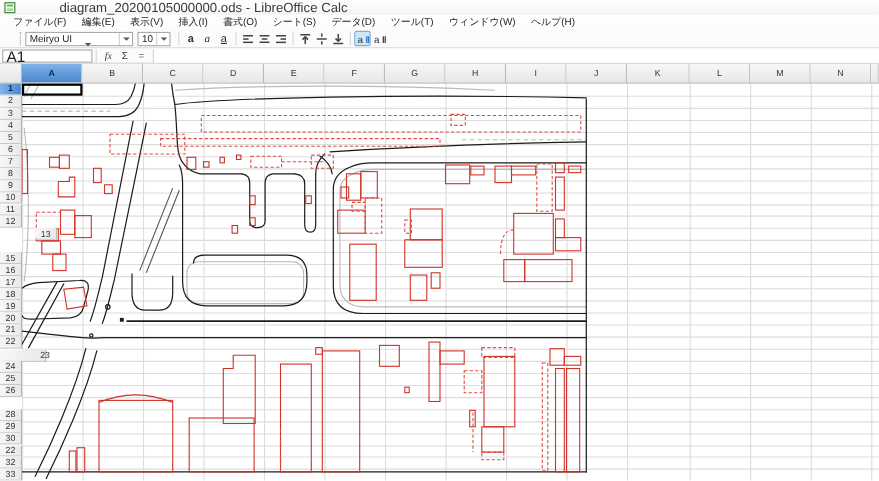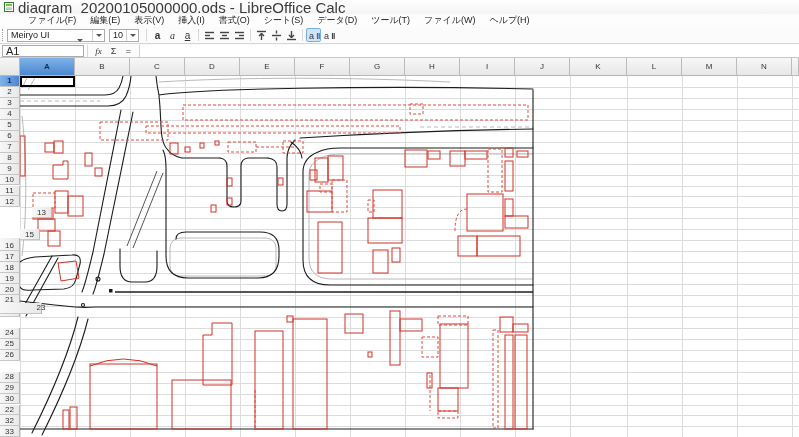--- a/index.html
+++ b/index.html
@@ -3,54 +3,54 @@
 <meta charset="utf-8">
 <style>
   * { margin:0; padding:0; box-sizing:border-box; }
   html,body { width:799px; height:437px; overflow:hidden; background:#fff;
     font-family:"Liberation Sans","DejaVu Sans",sans-serif; }
   #app { position:relative; width:799px; height:437px; background:#fff; }
 
   
   #titlebar { position:absolute; left:0; top:0; width:799px; height:14px;
     background:linear-gradient(#ffffff,#f4f4f4); display:flex; align-items:center; gap:4px; padding-left:4px; }
-  #titlebar .ttext { font-size:15px; color:#3a3a3a; }
+  #titlebar .ttext { font-size:12px; color:#3a3a3a;margin-left:36px; }
   #calc-icon { width:10px; height:10px; background:#fff; border:1px solid #2f7d32; position:relative; }
   #calc-icon::before { content:""; position:absolute; left:1px; top:1px; width:6px; height:2px; background:#7ac143; }
   #calc-icon::after { content:""; position:absolute; left:1px; bottom:1px; width:6px; height:3px;
     background:linear-gradient(#cfe8cf,#9ccc9c); }
 
   
   #menubar { position:absolute; left:0; top:14px; width:799px; height:13px; background:#fdfdfd;
-    display:flex; align-items:center; padding-left:21px; }
+    display:flex; align-items:center; padding-left:5px; }
   .menu-item { font-size:9px; color:#222; padding:0 7px; height:13px; line-height:13px; cursor:default; }
 
   
   #toolbar { position:absolute; left:0; top:27px; width:799px; height:17px; background:#fbfbfb;
-    border-bottom:1px solid #d6d6d6; display:flex; align-items:center; padding-left:0; }
+    border-bottom:1px solid #d6d6d6; display:flex; align-items:center; padding-left:16px; }
   .grip { width:3px; height:12px; border-left:1px dotted #9a9a9a; margin:0 2px; }
   .combo { height:13px; background:#fff; border:1px solid #ababab; display:flex; align-items:center; font-size:9px; color:#222; }
   .combo .cval { padding:0 3px; flex:1; overflow:hidden; white-space:nowrap; }
   .combo .carrow { width:12px; height:11px; border-left:1px solid #d0d0d0; display:flex; align-items:center; justify-content:center; }
   .carrow::after { content:""; border:3px solid transparent; border-top-color:#555; margin-top:3px; }
   #font-combo { width:98px; margin-right:4px; }
   #size-combo { width:30px; margin-right:4px; }
   .tbtn { width:15px; height:14px; display:flex; align-items:center; justify-content:center; font-size:10px; color:#333; }
   .tbtn.bold { font-weight:bold; }
   .tbtn.italic { font-style:italic; font-family:"Liberation Serif",serif; }
   .tbtn.underline { text-decoration:underline; }
   .tsep { width:1px; height:12px; background:#d8d8d8; margin:0 3px; }
   .tbtn svg { display:block; }
   .tbtn.active { background:#cfe4f7; border:1px solid #7ab0e0; border-radius:2px; }
 
   
   #formulabar { position:absolute; left:0; top:44px; width:799px; height:14px; background:#fbfbfb;
     border-bottom:1px solid #c9c9c9; display:flex; align-items:center; padding-left:2px; }
   #namebox { width:82px; height:12px; background:#fff; border:1px solid #ababab; display:flex; align-items:center; }
-  #namebox .nval { flex:1; font-size:11px; color:#222; padding-left:3px; }
+  #namebox .nval { flex:1; font-size:14px; color:#222; padding-left:3px; }
   .fbtn { width:15px; height:12px; display:flex; align-items:center; justify-content:center; font-size:9px; color:#333; }
   .fbtn.fx { font-style:italic; font-family:"Liberation Serif",serif; }
   #formula-input { flex:1; height:12px; background:#fff; border-left:1px solid #d0d0d0; margin-left:3px; font-size:9px; padding-left:3px; color:#222; }
 
   
   #sheet { position:absolute; left:0; top:58px; width:799px; height:379px; background:#fff; overflow:hidden; }
   #corner { position:absolute; left:0; top:0; width:20px; height:18px;
     background:linear-gradient(#f6f6f6,#e6e6e6); border-right:1px solid #b7b7b7; border-bottom:1px solid #b7b7b7; }
   .colhdr { position:absolute; top:0; height:18px; background:linear-gradient(#f7f7f7,#e7e7e7);
     border-right:1px solid #bcbcbc; border-bottom:1px solid #b7b7b7;
@@ -84,21 +84,21 @@
 
   <div id="menubar">
       <div class="menu-item">ファイル(F)</div>
       <div class="menu-item">編集(E)</div>
       <div class="menu-item">表示(V)</div>
       <div class="menu-item">挿入(I)</div>
       <div class="menu-item">書式(O)</div>
       <div class="menu-item">シート(S)</div>
       <div class="menu-item">データ(D)</div>
       <div class="menu-item">ツール(T)</div>
-      <div class="menu-item">ファイル(W)</div>
+      <div class="menu-item">ウィンドウ(W)</div>
       <div class="menu-item">ヘルプ(H)</div>
     </div>
 
   <div id="toolbar">
     <div class="grip"></div>
     <div class="combo" id="font-combo">
       <div class="cval">Meiryo UI</div>
       <div class="carrow"></div>
     </div>
     <div class="combo" id="size-combo">
@@ -406,29 +406,29 @@
         <div class="rowhdr" style="top: 61.8px; height: 10.95px;">5</div>
         <div class="rowhdr" style="top: 72.75px; height: 10.95px;">6</div>
         <div class="rowhdr" style="top: 83.7px; height: 10.95px;">7</div>
         <div class="rowhdr" style="top: 94.65px; height: 10.95px;">8</div>
         <div class="rowhdr" style="top: 105.6px; height: 10.95px;">9</div>
         <div class="rowhdr" style="top: 116.55px; height: 10.95px;">10</div>
         <div class="rowhdr" style="top: 127.5px; height: 10.95px;">11</div>
         <div class="rowhdr" style="top: 138.45px; height: 10.95px;">12</div>
         <div class="rowhdr" style="top: 149.4px; height: 10.95px; margin-left: 32px;">13</div>
         <div class="rowhdr" style="top: 160.35px; height: 10.95px; margin-top: 20px;">14</div>
-        <div class="rowhdr" style="top: 171.3px; height: 10.95px; margin-left: 20px;">15</div>
+        <div class="rowhdr" style="top: 171.3px; height: 10.95px;">15</div>
         <div class="rowhdr" style="top: 182.25px; height: 10.95px; text-align: right;">16</div>
         <div class="rowhdr" style="top: 193.2px; height: 10.95px;">17</div>
         <div class="rowhdr" style="top: 204.15px; height: 10.95px; text-align: right;">18</div>
         <div class="rowhdr" style="top: 215.1px; height: 10.95px;">19</div>
         <div class="rowhdr" style="top: 226.05px; height: 10.95px;">20</div>
         <div class="rowhdr" style="top: 237px; height: 10.95px;">21</div>
         <div class="rowhdr" style="top: 247.95px; height: 10.95px;">22</div>
-        <div class="rowhdr" style="top: 245px; height: 10.95px; padding-left: 41px;">23</div>
+        <div class="rowhdr" style="top: 260px; height: 10.95px; padding-left: 41px;">23</div>
         <div class="rowhdr" style="top: 269.85px; height: 10.95px;">24</div>
         <div class="rowhdr" style="top: 280.8px; height: 10.95px;">25</div>
         <div class="rowhdr" style="top: 291.75px; height: 10.95px;">26</div>
         <div class="rowhdr" style="top: 302.7px; height: 10.95px; margin-top: 18px;">27</div>
         <div class="rowhdr" style="top: 313.65px; height: 10.95px;">28</div>
         <div class="rowhdr" style="top: 324.6px; height: 10.95px;">29</div>
         <div class="rowhdr" style="top: 335.55px; height: 10.95px;">30</div>
         <div class="rowhdr" style="top: 346.5px; height: 10.95px;">22</div>
         <div class="rowhdr" style="top: 357.45px; height: 10.95px;">32</div>
         <div class="rowhdr" style="top: 368.4px; height: 10.95px;">33</div>

